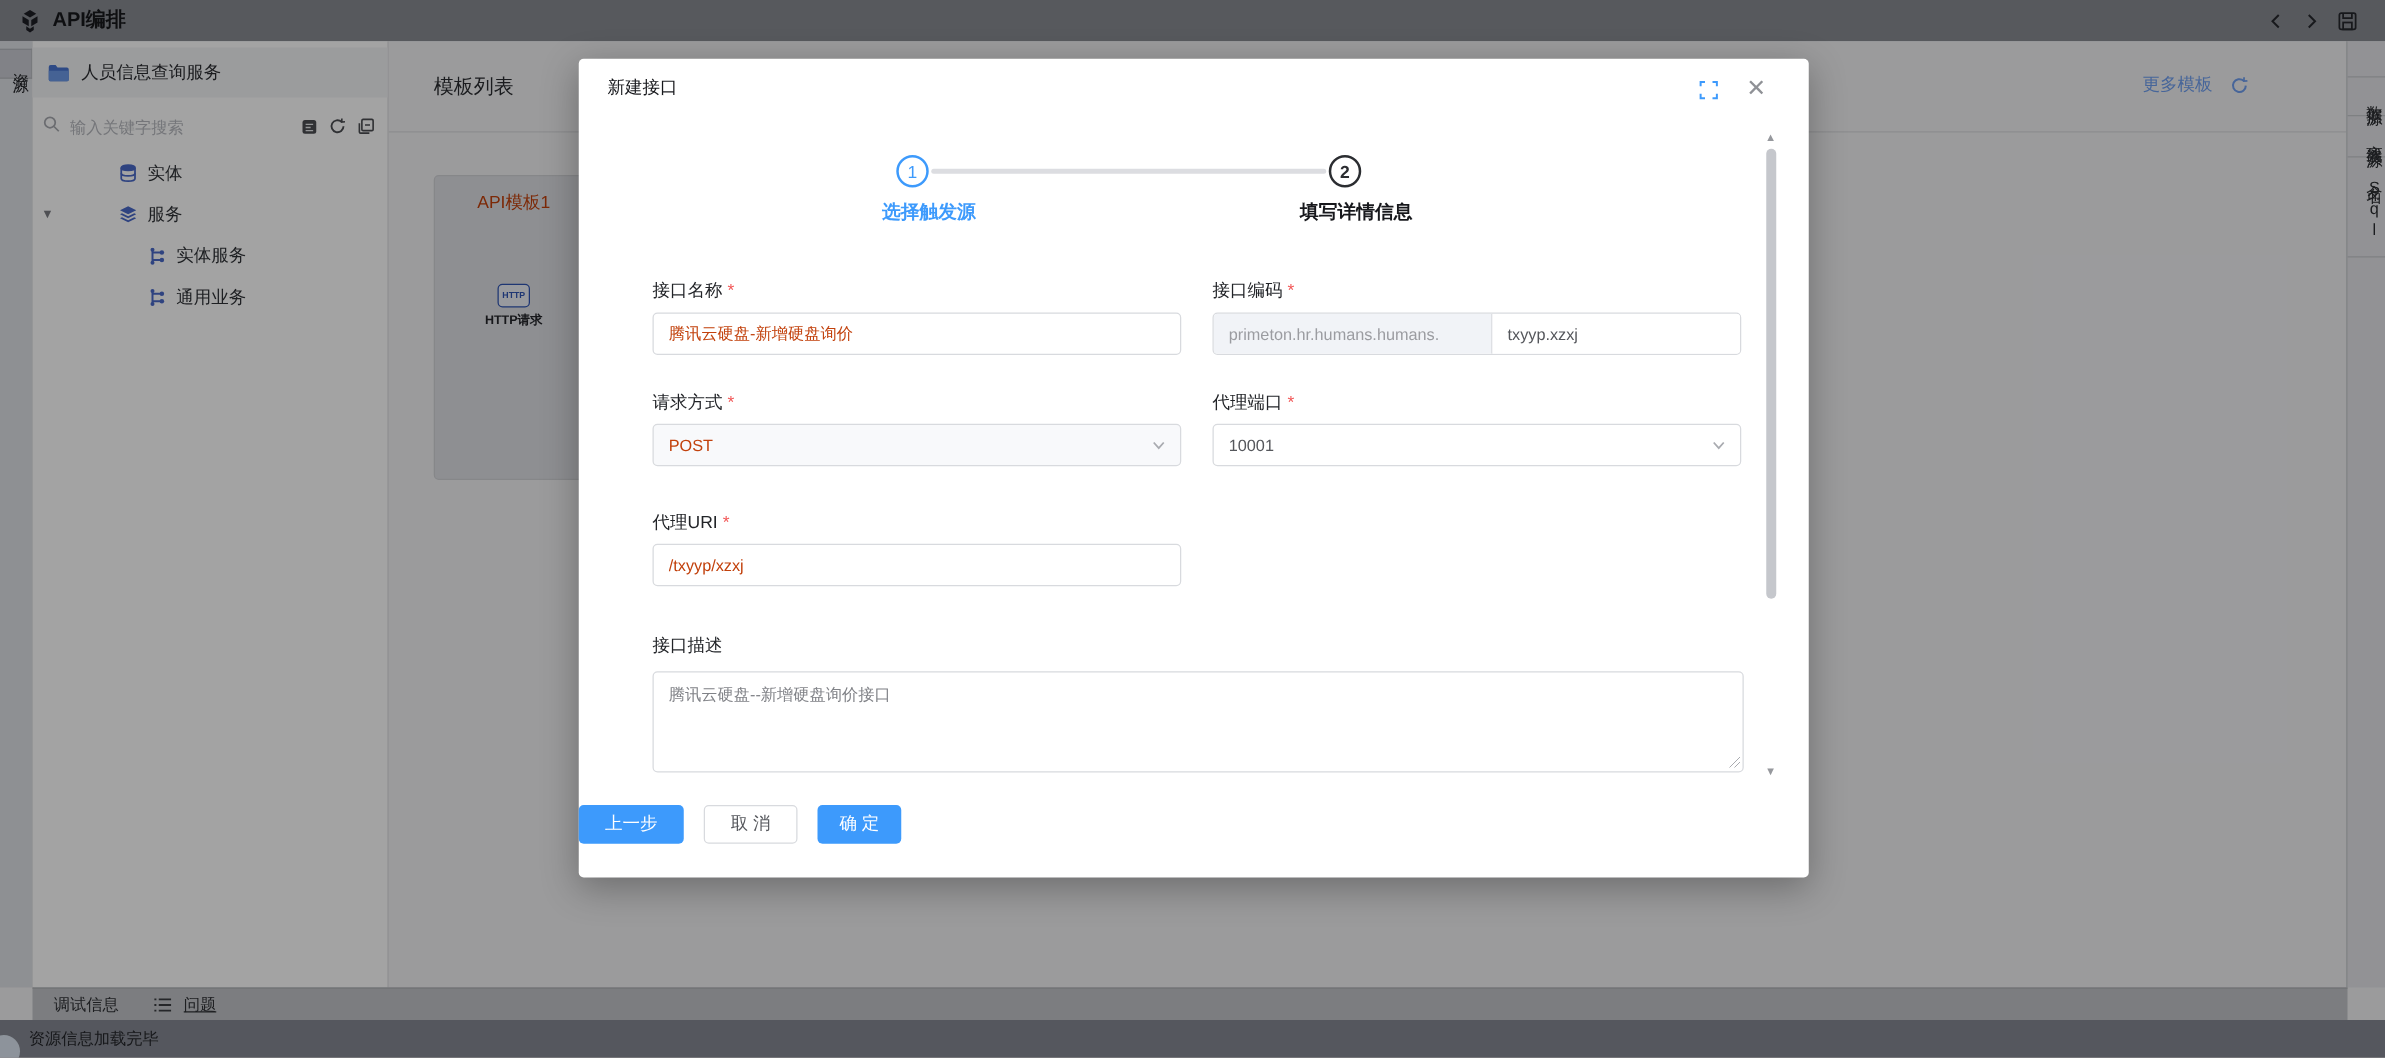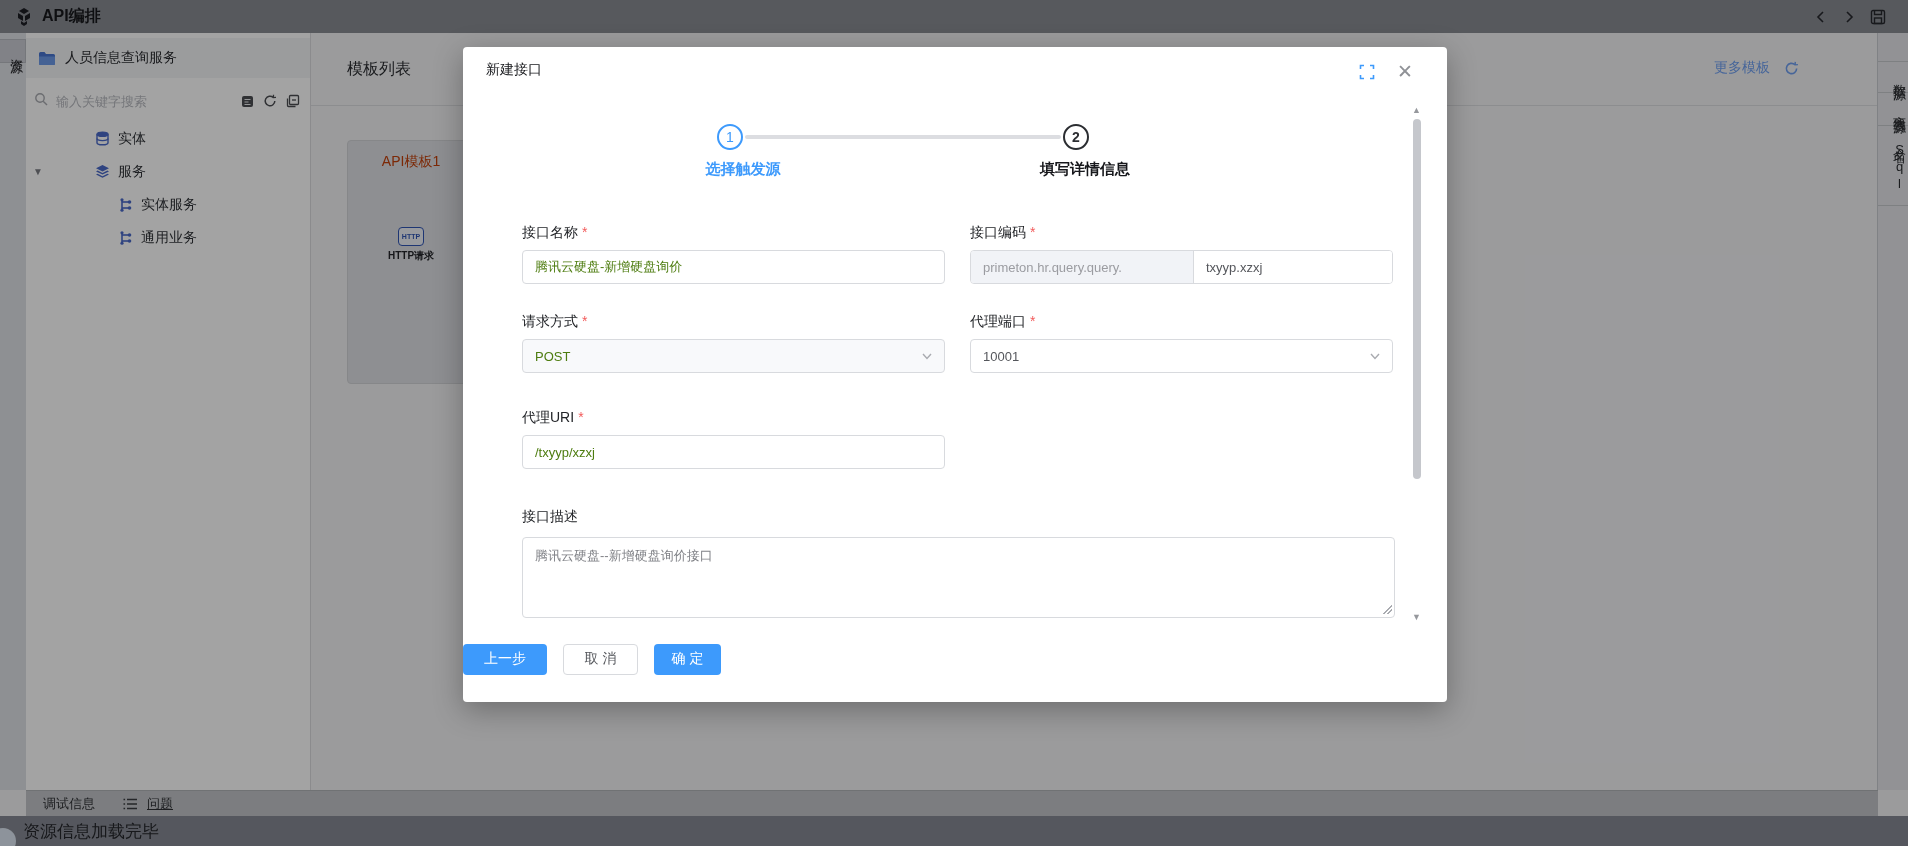--- a/index.html
+++ b/index.html
@@ -56,21 +56,21 @@
     width:100%;text-align:center;padding:12px 0;border-bottom:1px solid #c6c8cc;cursor:pointer;display:block;}
   .right-strip .spacer{height:28px;border-bottom:1px solid #c6c8cc;display:block;}
 
   
   .debug-bar{position:absolute;left:26px;top:790px;width:1852px;height:26px;background:#c2c4c8;border-top:1px solid #b0b2b6;
     display:flex;align-items:center;font-size:13px;color:#2f3135;}
   .debug-tab{margin-left:17px;cursor:pointer;}
   .debug-icon{margin-left:28px;display:flex;color:#3a3c40;}
   .debug-tab2{margin-left:10px;cursor:pointer;text-decoration:underline;}
   .status-bar{position:absolute;left:0;top:816px;width:1908px;height:30px;background:#868993;display:flex;align-items:center;}
-  .status-text{margin-left:23px;font-size:17px;color:#24262b;}
+  .status-text{margin-left:23px;font-size:13px;color:#24262b;}
   .status-pill{position:absolute;left:-10px;bottom:-8px;width:26px;height:26px;border-radius:50%;background:#dde7f2;}
 
   
   .overlay{position:absolute;left:0;top:0;width:1908px;height:846px;background:rgba(0,0,0,0.36);z-index:50;}
   .modal{position:absolute;left:463px;top:47px;width:984px;height:655px;background:#ffffff;border-radius:4px;z-index:60;
     box-shadow:0 8px 30px rgba(0,0,0,0.3);}
   .modal-title{position:absolute;left:23px;top:14px;font-size:14px;color:#17181c;}
   .modal-fullscreen{position:absolute;right:72px;top:17px;color:#3d9afc;cursor:pointer;display:flex;}
   .modal-close{position:absolute;right:34px;top:15px;color:#8f9196;cursor:pointer;font-size:19px;line-height:19px;}
 
@@ -83,21 +83,21 @@
   .step-line{position:absolute;left:282px;top:11px;width:316px;height:4px;background:#dcdde1;border-radius:2px;}
   .step-label{position:absolute;top:113px;transform:translateX(-50%);font-size:15px;white-space:nowrap;}
   .step-label-1{left:280px;color:#3d9afc;font-weight:bold;}
   .step-label-2{left:622px;color:#17181c;font-weight:700;}
 
   
   .f-label{position:absolute;font-size:14px;color:#222428;}
   .req{color:#f25a5a;margin-left:4px;}
   .f-input{position:absolute;box-sizing:border-box;height:34px;border:1px solid #d8dade;border-radius:4px;background:#fff;
     font-size:13px;padding:0 12px;outline:none;font-family:"Liberation Sans","DejaVu Sans",sans-serif;}
-  .gray-text{color:#4d7c0f;}
+  .gray-text{color:#c2410c;}
   .dark-text{color:#55575c;}
   .code-group{position:absolute;left:507px;top:203px;width:423px;height:34px;display:flex;box-sizing:border-box;
     border:1px solid #d8dade;border-radius:4px;overflow:hidden;}
   .code-addon{width:210px;background:#f1f3f7;border-right:1px solid #d8dade;display:flex;align-items:center;
     padding-left:12px;font-size:13px;color:#9b9ca1;white-space:nowrap;}
   .code-input{flex:1;border:none;outline:none;font-size:13px;color:#55575c;padding:0 12px;min-width:0;
     font-family:"Liberation Sans","DejaVu Sans",sans-serif;}
   .f-select{position:absolute;box-sizing:border-box;height:34px;border:1px solid #d8dade;border-radius:4px;
     font-size:13px;display:flex;align-items:center;padding:0 12px;cursor:pointer;}
   .f-select .chev{position:absolute;right:11px;color:#a9abb0;display:flex;}
@@ -328,21 +328,21 @@
 
     <span class="f-label" style="left:59px;top:177px;">
       <span>接口名称</span><span class="req">*</span>
     </span>
     <input class="f-input gray-text" style="left: 59px; top: 203px; width: 423px;" value="腾讯云硬盘-新增硬盘询价">
 
     <span class="f-label" style="left:507px;top:177px;">
       <span>接口编码</span><span class="req">*</span>
     </span>
     <div class="code-group">
-      <span class="code-addon">primeton.hr.query.query.</span>
+      <span class="code-addon">primeton.hr.humans.humans.</span>
       <input class="code-input" value="txyyp.xzxj" style="">
     </div>
 
     <span class="f-label" style="left:59px;top:266px;">
       <span>请求方式</span><span class="req">*</span>
     </span>
     <div class="f-select" style="left:59px;top:292px;width:423px;background:#f8f9fb;">
       <span class="gray-text">POST</span>
       <span class="chev">
         <svg width="12" height="12" viewBox="0 0 12 12" fill="none" stroke="currentColor" stroke-width="1.4">

